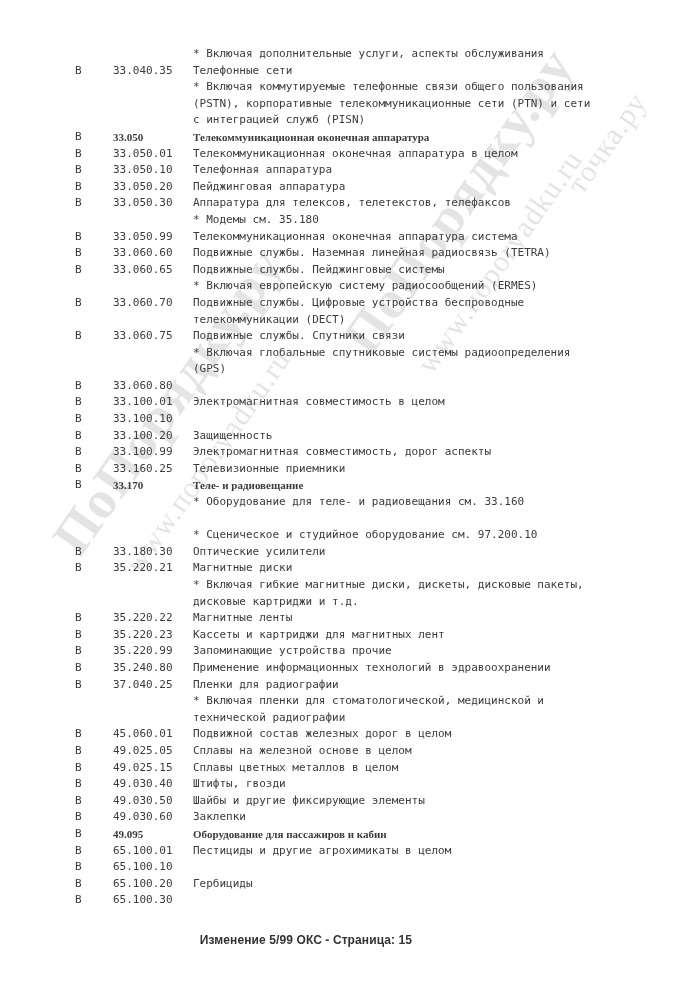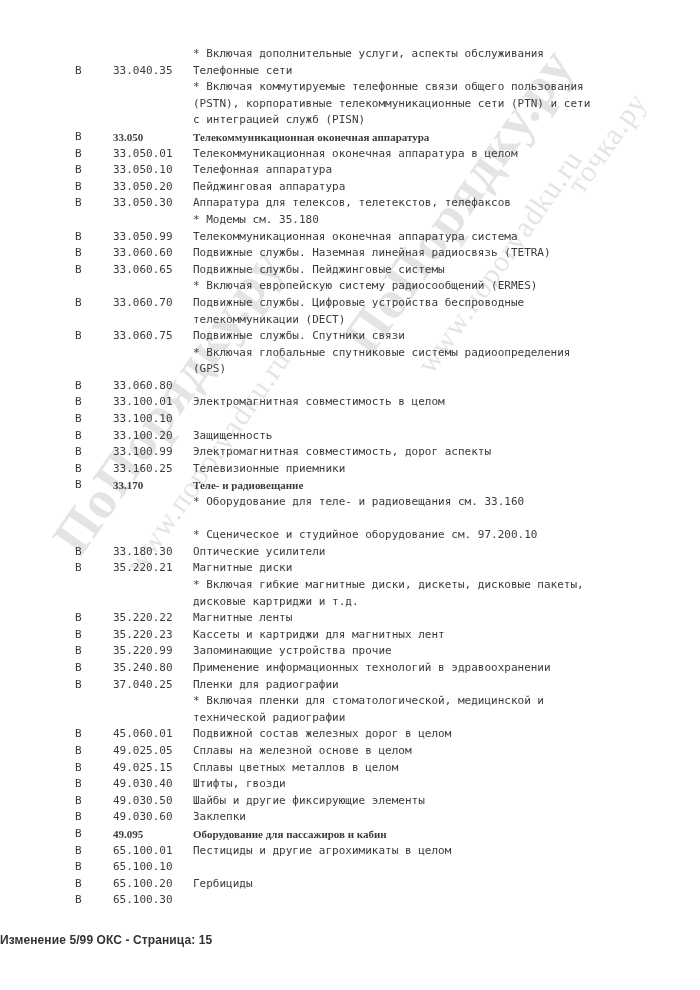--- a/index.html
+++ b/index.html
@@ -98,20 +98,21 @@
   }
 
   .note { }
 
   
   #footer {
     position: absolute;
     left: 0;
     top: 933px;
     width: 612px;
+    text-align: center;
     font-family: "Liberation Sans", sans-serif;
     font-size: 12px;
     font-weight: bold;
     color: #333333;
     letter-spacing: .1px;
   }
 </style>
 </head>
 <body>
 

